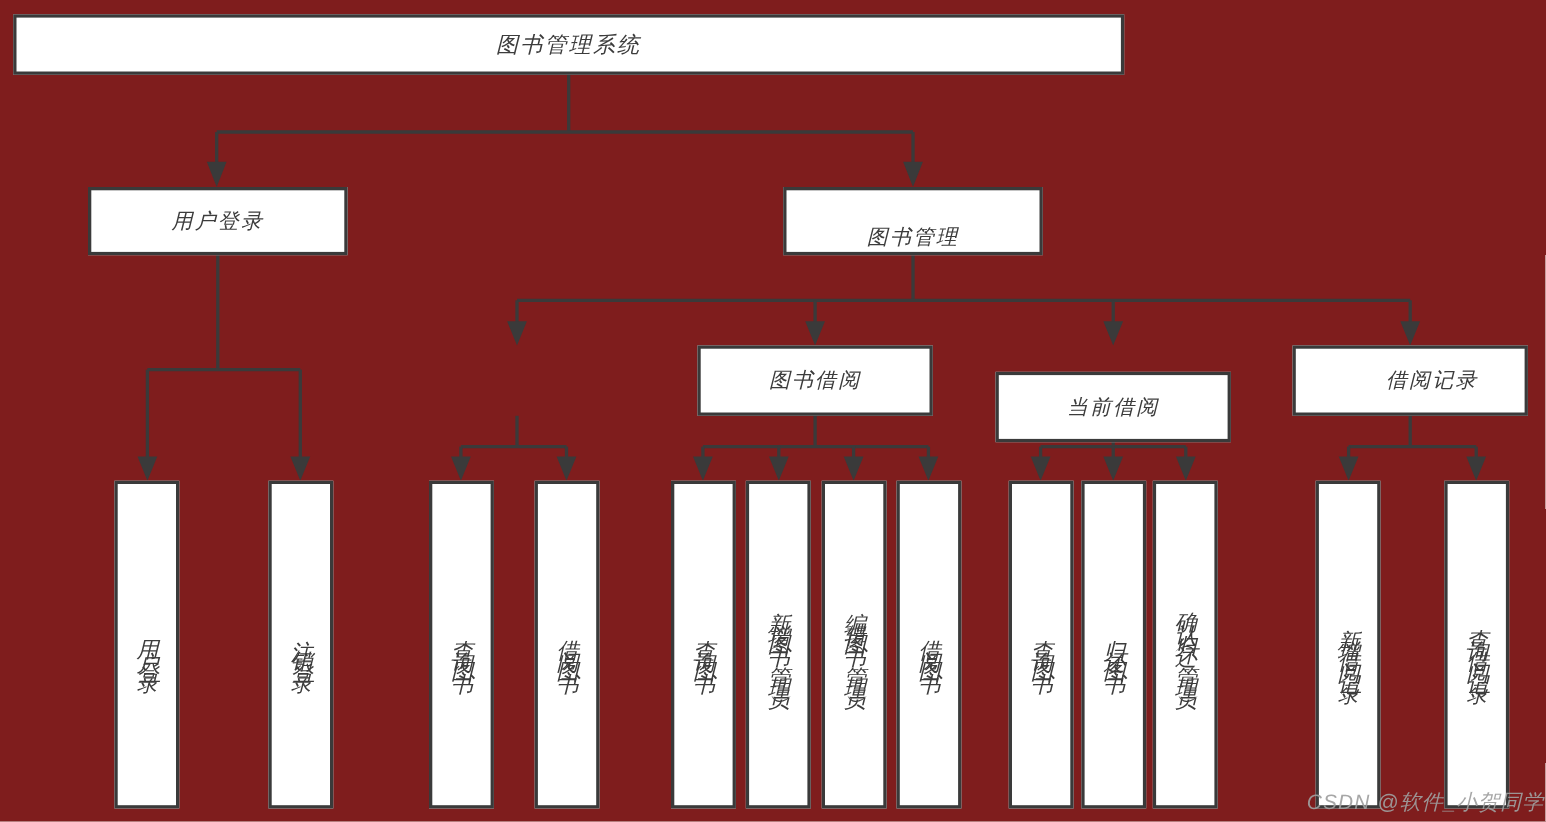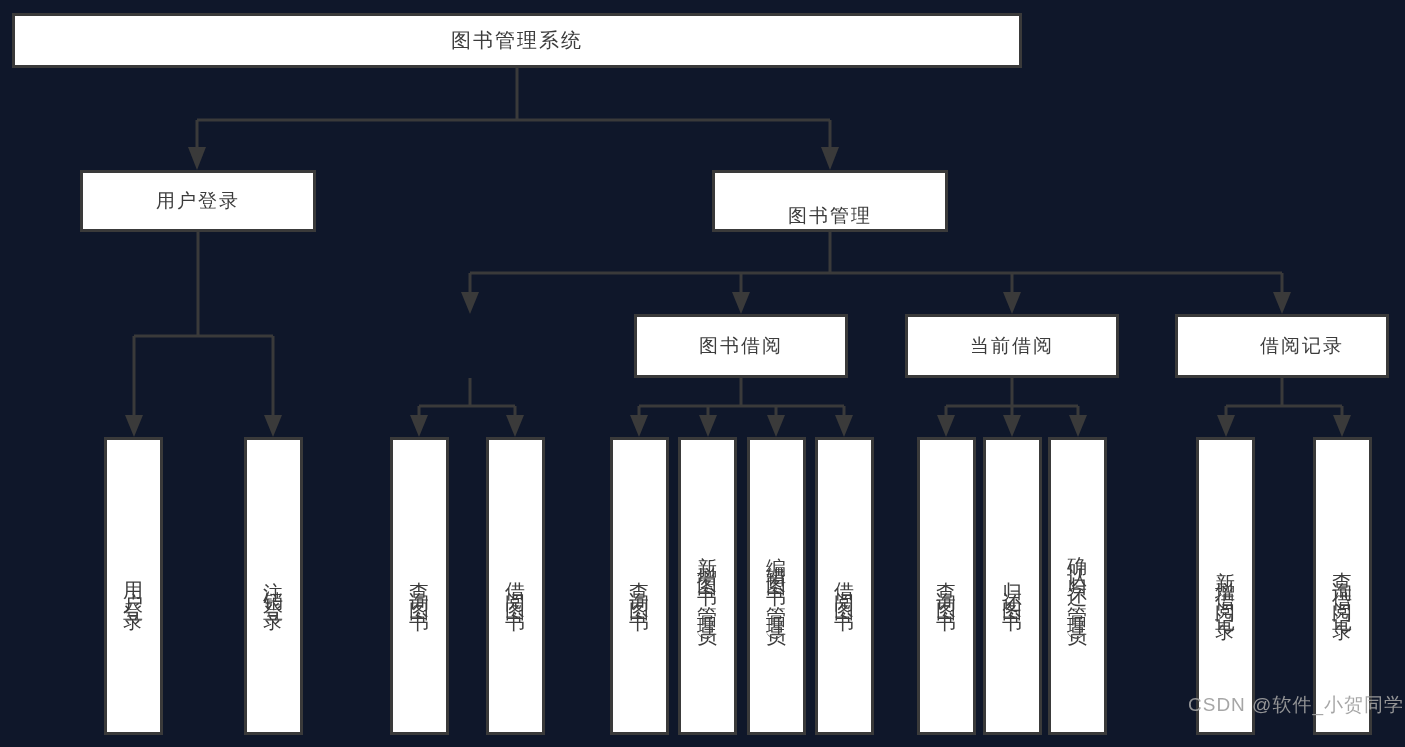--- a/index.html
+++ b/index.html
@@ -1,22 +1,23 @@
 <!DOCTYPE html>
 <html><head>
 <meta charset="utf-8">
 <style>
   html,body { margin:0; padding:0; background:#ffffff; }
   .canvas {
     position:relative;
     width:1405px; height:747px;
-    background:#0f172a;
+    background:#7f1d1d;
     font-family:"Liberation Sans", sans-serif;
     color:#3c3c3c;
     overflow:hidden;
+    font-style:italic;
   }
   .connectors {
     position:absolute; left:0; top:0;
     width:1405px; height:747px;
     pointer-events:none;
   }
   .node {
     position:absolute;
     background:#ffffff;
     border:3px solid #3a3a3a;
@@ -38,21 +39,21 @@
   .leaf {
     top:437px; width:59px; height:298px;
     writing-mode:vertical-rl;
     text-orientation:mixed;
     font-size:20px;
     letter-spacing:10px;
     line-height:1;
   }
   .watermark {
     position:absolute;
-    left:1188px; top:692px;
+    left:1188px; top:716px;
     font-size:19px;
     color:rgba(158,158,158,0.92);
     z-index:3;
     white-space:nowrap;
     letter-spacing:1px;
   }
 </style>
 </head>
 <body>
 
@@ -134,21 +135,21 @@
   <div class="node l2-node" style="left:80px;">
     <span class="hlabel">用户登录</span>
   </div>
   <div class="node l2-node" style="left:712px;align-items:flex-end;">
     <span class="hlabel">图书管理</span>
   </div>
 
   <div class="node l3-node" style="left:634px;">
     <span class="hlabel">图书借阅</span>
   </div>
-  <div class="node l3-node" style="left:905px;">
+  <div class="node l3-node" style="left:905px;margin-top:24px;">
     <span class="hlabel">当前借阅</span>
   </div>
   <div class="node l3-node" style="left:1175px;padding-left:40px;">
     <span class="hlabel">借阅记录</span>
   </div>
 
   <div class="node leaf" style="left:104px;">用户登录</div>
   <div class="node leaf" style="left:244px;">注销登录</div>
 
   <div class="node leaf" style="left:390px;">查询图书</div>

